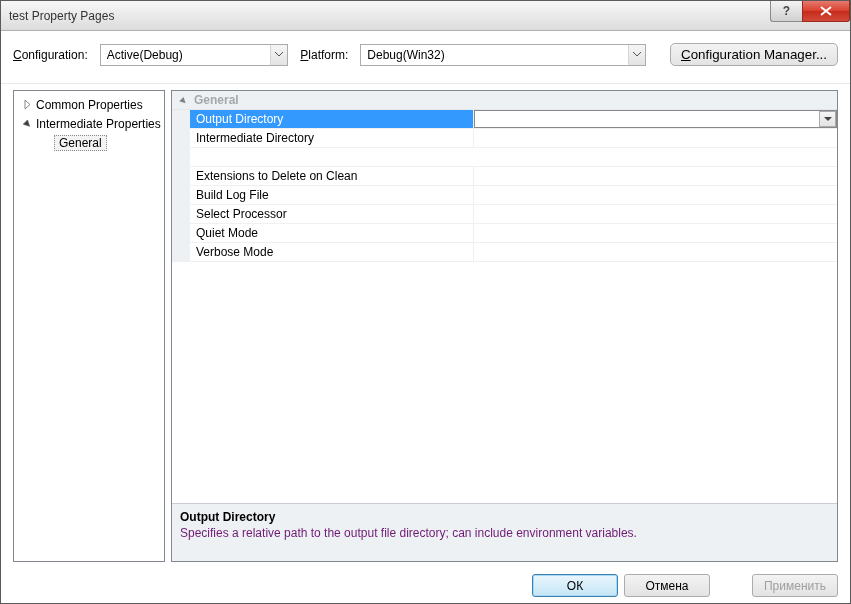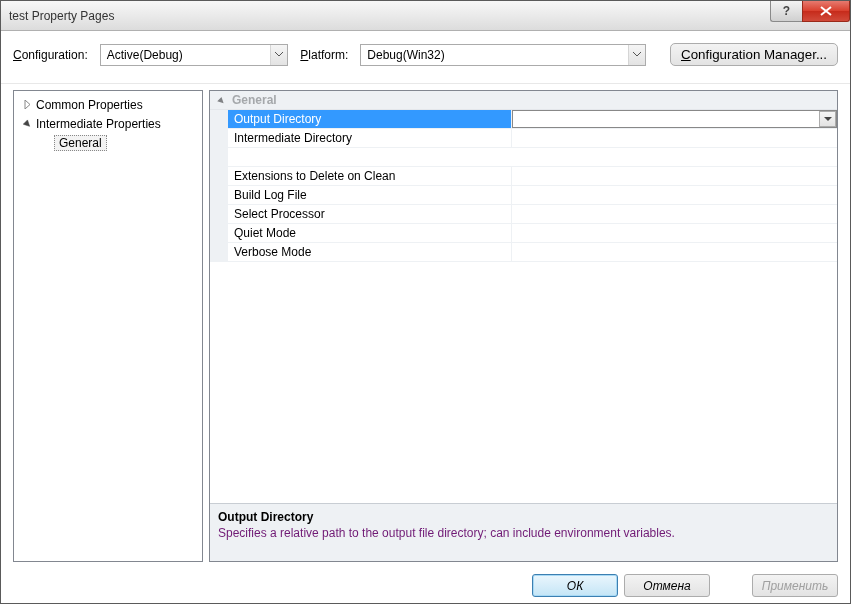--- a/index.html
+++ b/index.html
@@ -98,21 +98,21 @@
       white-space: nowrap;
     }
     
     .body {
       display: flex;
       padding: 6px 12px 0 12px;
       gap: 6px;
       height: 478px;
     }
     .tree {
-      width: 190px;
+      width: 152px;
       border: 1px solid #828790;
       background: #fff;
       padding-top: 4px;
     }
     .tree-row {
       display: flex;
       align-items: center;
       height: 19px;
       padding-left: 8px;
       gap: 4px;
@@ -213,21 +213,20 @@
     }
     .btn {
       width: 86px;
       height: 23px;
       border: 1px solid #acacac;
       border-radius: 3px;
       background: linear-gradient(to bottom, #f3f3f3, #e3e3e3);
       display: flex;
       align-items: center;
       justify-content: center;
-      font-style: italic;
     }
     .btn.default {
       border: 1px solid #3c7fb1;
       box-shadow: inset 0 0 0 1px #a7d9f5;
       background: linear-gradient(to bottom, #eaf6fd, #c4e5f6);
     }
     .btn.disabled { color: #a0a0a0; margin-left: 36px; }
   </style>
 </head>
 <body>

